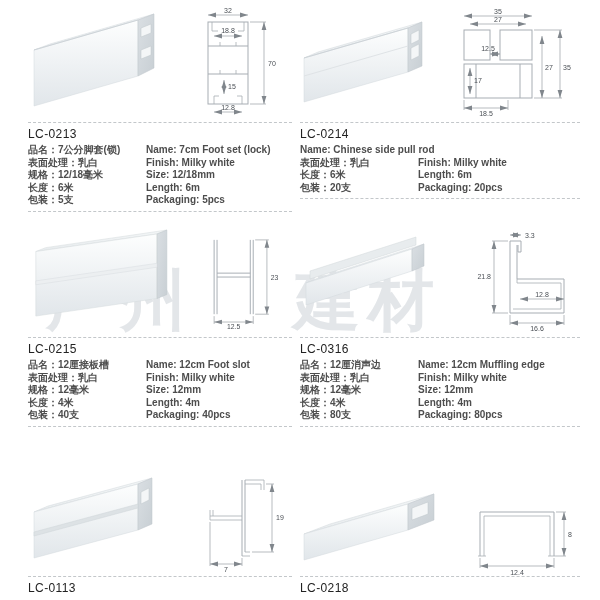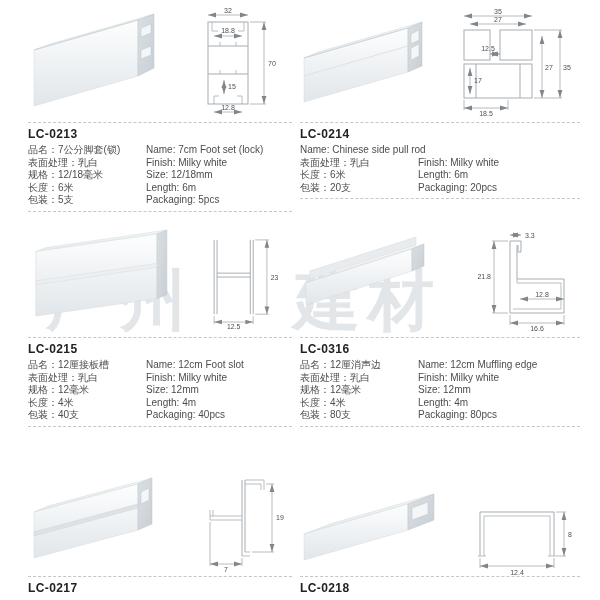--- a/index.html
+++ b/index.html
@@ -17,22 +17,22 @@
   #wm-left{left:46px}
   #wm-right{left:294px}
   .card{position:absolute;z-index:1}
   .c1{left:28px;width:264px}
   .c2{left:300px;width:280px}
   .r1{top:6px}
   .r2{top:221px}
   .r3{top:460px}
   .art{height:112px;display:flex;justify-content:space-between;align-items:flex-start}
   .sep{border-top:1px dashed #c3c7ca;margin:4px 0 0}
-  .code{font-size:12px;font-weight:700;color:#222;letter-spacing:.4px;margin:4px 0 3px}
-  .specs{font-size:10px;font-weight:400;color:#4d4d4d}
+  .code{font-size:12px;font-weight:400;color:#222;letter-spacing:.4px;margin:4px 0 3px}
+  .specs{font-size:10px;font-weight:700;color:#4d4d4d}
   .srow{display:flex;line-height:12.6px}
   .cn{width:118px;flex:none}
   .en{flex:1}
   svg{display:block}
   .dline{stroke:#888e94;stroke-width:0.6;fill:none}
   .pline{stroke:#a7adb3;stroke-width:1;fill:none}
   .dtxt{fill:#4a4f55;font-size:7px;font-family:"Liberation Sans",sans-serif}
 </style>
 </head>
 <body>
@@ -325,21 +325,21 @@
         <line x1="30" y1="54" x2="30" y2="98"></line>
           <line x1="62" y1="90" x2="62" y2="98"></line>
       </g>
       <g class="dtxt" text-anchor="middle">
         <text x="96" y="52" text-anchor="start">19</text>
         <text x="46" y="104">7</text>
       </g>
     </svg>
   </div>
   <div class="sep"></div>
-  <div class="code">LC-0217</div>
+  <div class="code">LC-0113</div>
 </div>
 
 <div class="card c2 r3">
   <div class="art">
     <svg width="140" height="112" viewBox="0 0 140 112" style="margin-top:14px">
       <polygon points="4,60 108,30 134,20 30,50" fill="url(#gTop)" stroke="#d3d9dd" stroke-width="0.5"></polygon>
       <polygon points="4,60 108,30 108,56 4,86" fill="url(#gFront)" stroke="#d3d9dd" stroke-width="0.5"></polygon>
       <polygon points="108,30 134,20 134,46 108,56" fill="url(#gEnd)" stroke="#bec5ca" stroke-width="0.5"></polygon>
       <polygon points="112,34 128,28 128,40 112,46" fill="#f4f6f7" stroke="#bfc6cb" stroke-width="0.5"></polygon>
     </svg>

